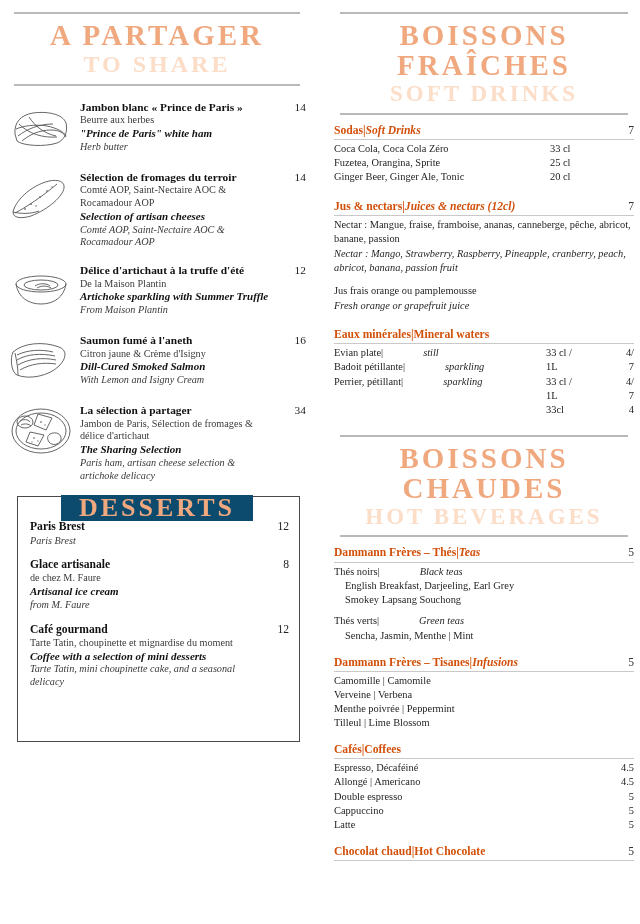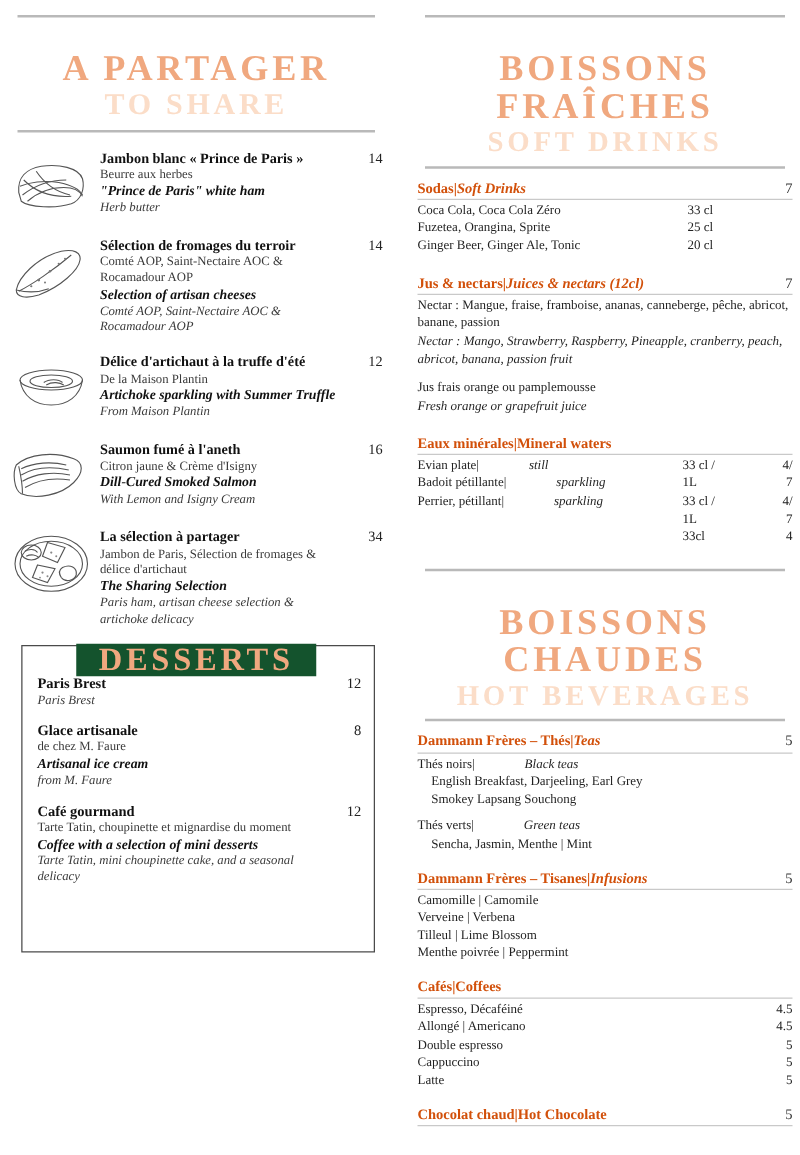--- a/index.html
+++ b/index.html
@@ -16,21 +16,21 @@
   .page { display: flex; width: 640px; height: 924px; box-sizing: border-box; }
 
   
   .col-left  { width: 320px; box-sizing: border-box; padding: 0 14px 0 8px; position: relative; }
   .col-right { width: 320px; box-sizing: border-box; padding: 0 6px 0 14px; position: relative; }
 
   
   .banner { padding-top: 12px; }
   .banner .rule { height: 2px; background: #b9b9b9; margin: 0 6px; }
   .banner .rule.bottom { margin-top: 4px; }
-  .banner-inner { text-align: center; padding: 6px 0 2px; margin-top: 20px; }
+  .banner-inner { text-align: center; padding: 6px 0 2px; }
   .banner-fr {
     font-family: "Liberation Serif", "DejaVu Serif", serif;
     font-weight: 700;
     letter-spacing: 3px;
     font-size: 29px;
     line-height: 1.04;
     color: #f0a87f;
   }
   .banner-en {
     font-weight: 700;
@@ -100,21 +100,21 @@
   .dessert-wrap { position: relative; margin-top: 2px; }
   .dessert-title {
     position: absolute;
     top: -1px; left: 0; right: 0;
     text-align: center;
     font-weight: 700;
     letter-spacing: 3px;
     font-size: 26px;
     line-height: 1;
     color: #f0a87f;
-    background: #14532d;
+    background: #0c4a6e;
     padding: 0 6px;
     z-index: 3;
     width: 180px;
     margin: 0 auto;
   }
   .dessert-box {
     border: 1.4px solid #4a4a4a;
     border-top: 1.4px solid #4a4a4a;
     margin: 12px 6px 0 9px;
     padding: 22px 10px 4px 12px;
@@ -491,24 +491,24 @@
         </div>
         <div class="grp-price">5</div>
       </div>
       <div class="line">
           <div class="lbl">Camomille | Camomile</div>
         </div>
       <div class="line">
           <div class="lbl">Verveine | Verbena</div>
         </div>
       <div class="line">
+          <div class="lbl">Menthe poivrée | Peppermint</div>
+        </div>
+      <div class="line">
           <div class="lbl">Tilleul | Lime Blossom</div>
-        </div>
-      <div class="line">
-          <div class="lbl">Menthe poivrée | Peppermint</div>
         </div>
     </div>
 
     <div class="grp tight" style="margin-top:12px;">
       <div class="grp-head">
         <div class="grp-title">
           <span>Cafés</span><span>|</span><span>Coffees</span>
         </div>
         <div class="grp-price"></div>
       </div>

